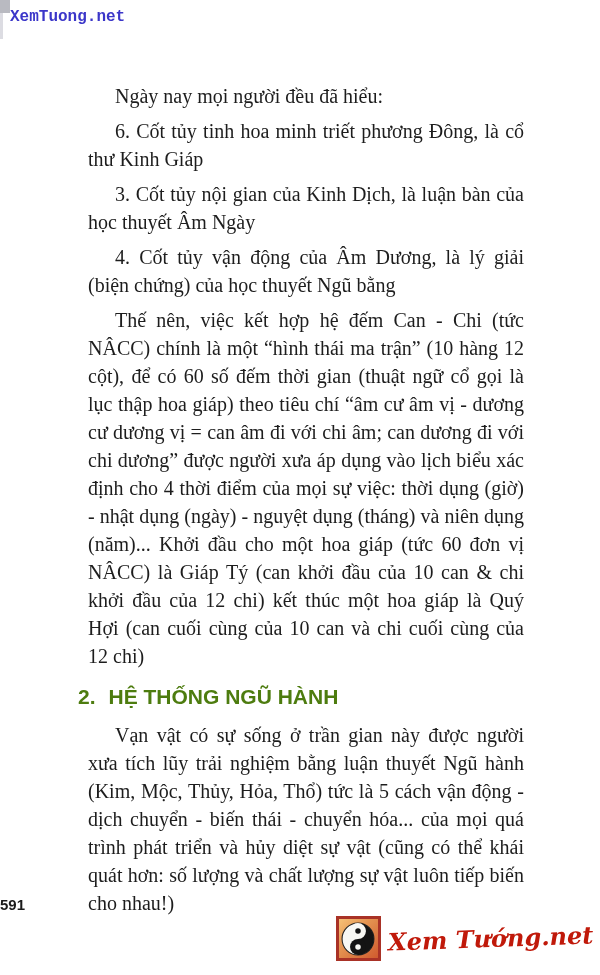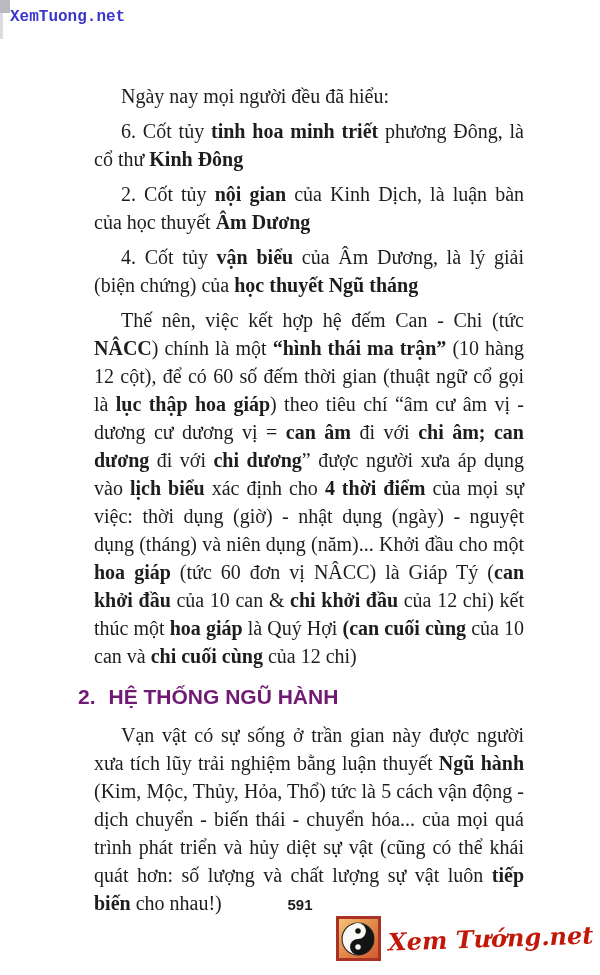--- a/index.html
+++ b/index.html
@@ -20,34 +20,34 @@
     font-weight: bold; font-size: 16px;
     color: #3b36c9;
   }
 
   .page-content {
     position: absolute; left: 78px; top: 82px; width: 446px;
     font-size: 20px; line-height: 28px;
     color: #1d1d1d;
     text-align: justify;
   }
-  .para { text-indent: 27px; margin: 0 0 7px 16px; }
-  .para span.b { font-weight: bold; }
+  .para { text-indent: 27px; margin: 0 0 7px 10px; }
+  .para span.b { font-weight: normal; }
   .heading {
     font-family: "Liberation Sans", sans-serif;
     font-weight: bold; font-size: 21px; line-height: 26px;
-    color: #701a75;
+    color: #4d7c0f;
     text-indent: 0; text-align: left;
     margin: 14px 0 11px 0;
   }
   .heading .num { margin-right: 13px; }
 
   .page-number {
     position: absolute; left: 0; top: 896px; width: 600px;
-    text-align: center;
+    text-align: left;
     font-family: "Liberation Sans", sans-serif;
     font-weight: bold; font-size: 15px;
     color: #1b1b1b;
   }
 
   .logo {
     position: absolute; right: 7px; top: 916px;
     display: flex; align-items: center; gap: 7px;
   }
   .logo-box {
@@ -68,23 +68,23 @@
 </head>
 <body>
 
 <div class="scan-corner"></div>
 <div class="scan-edge"></div>
 
 <div class="watermark" style="color: rgb(59, 54, 201);">XemTuong.net</div>
 
 <div class="page-content">
     <div class="para"><span>Ngày nay mọi người đều đã hiểu:</span></div>
-    <div class="para"><span>6. Cốt tủy </span><span class="b">tinh hoa minh triết</span><span> phương Đông, là cổ thư </span><span class="b">Kinh Đông</span></div>
-    <div class="para"><span>2. Cốt tủy </span><span class="b">nội gian</span><span> của Kinh Dịch, là luận bàn của học thuyết </span><span class="b">Âm Dương</span></div>
-    <div class="para"><span>4. Cốt tủy </span><span class="b">vận biểu</span><span> của Âm Dương, là lý giải (biện chứng) của </span><span class="b">học thuyết Ngũ tháng</span></div>
+    <div class="para"><span>6. Cốt tủy </span><span class="b">tinh hoa minh triết</span><span> phương Đông, là cổ thư </span><span class="b">Kinh Giáp</span></div>
+    <div class="para"><span>3. Cốt tủy </span><span class="b">nội gian</span><span> của Kinh Dịch, là luận bàn của học thuyết </span><span class="b">Âm Ngày</span></div>
+    <div class="para"><span>4. Cốt tủy </span><span class="b">vận động</span><span> của Âm Dương, là lý giải (biện chứng) của </span><span class="b">học thuyết Ngũ bằng</span></div>
     <div class="para"><span>Thế nên, việc kết hợp hệ đếm Can - Chi (tức </span><span class="b">NÂCC</span><span>) chính là một </span><span class="b">“hình thái ma trận”</span><span> (10 hàng 12 cột), để có 60 số đếm thời gian (thuật ngữ cổ gọi là </span><span class="b">lục thập hoa giáp</span><span>) theo tiêu chí “âm cư âm vị - dương cư dương vị = </span><span class="b">can âm</span><span> đi với </span><span class="b">chi âm; can dương</span><span> đi với </span><span class="b">chi dương</span><span>” được người xưa áp dụng vào </span><span class="b">lịch biểu</span><span> xác định cho </span><span class="b">4 thời điểm</span><span> của mọi sự việc: thời dụng (giờ) - nhật dụng (ngày) - nguyệt dụng (tháng) và niên dụng (năm)... Khởi đầu cho một </span><span class="b">hoa giáp</span><span> (tức 60 đơn vị NÂCC) là Giáp Tý (</span><span class="b">can khởi đầu</span><span> của 10 can &amp; </span><span class="b">chi khởi đầu</span><span> của 12 chi) kết thúc một </span><span class="b">hoa giáp</span><span> là Quý Hợi </span><span class="b">(can cuối cùng</span><span> của 10 can và </span><span class="b">chi cuối cùng</span><span> của 12 chi)</span></div>
     <div class="heading"><span class="num">2.</span><span>HỆ THỐNG NGŨ HÀNH</span></div>
     <div class="para"><span>Vạn vật có sự sống ở trần gian này được người xưa tích lũy trải nghiệm bằng luận thuyết </span><span class="b">Ngũ hành</span><span> (Kim, Mộc, Thủy, Hỏa, Thổ) tức là 5 cách vận động - dịch chuyển - biến thái - chuyển hóa... của mọi quá trình phát triển và hủy diệt sự vật (cũng có thể khái quát hơn: số lượng và chất lượng sự vật luôn </span><span class="b">tiếp biến</span><span> cho nhau!)</span></div>
   </div>
 
 <div class="page-number">591</div>
 
 <div class="logo">
   <div class="logo-box">
     <svg width="34" height="34" viewBox="0 0 32 32">

